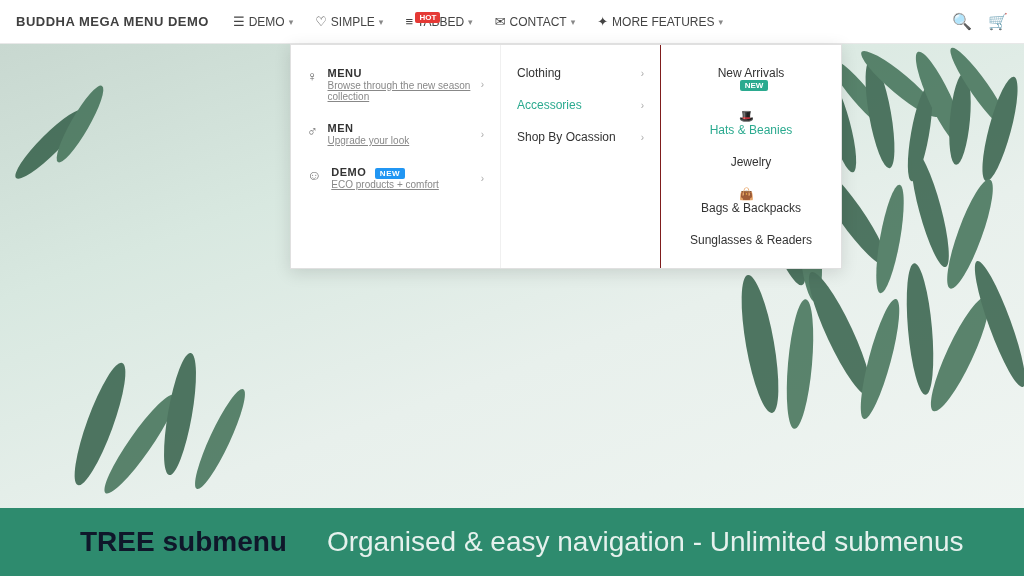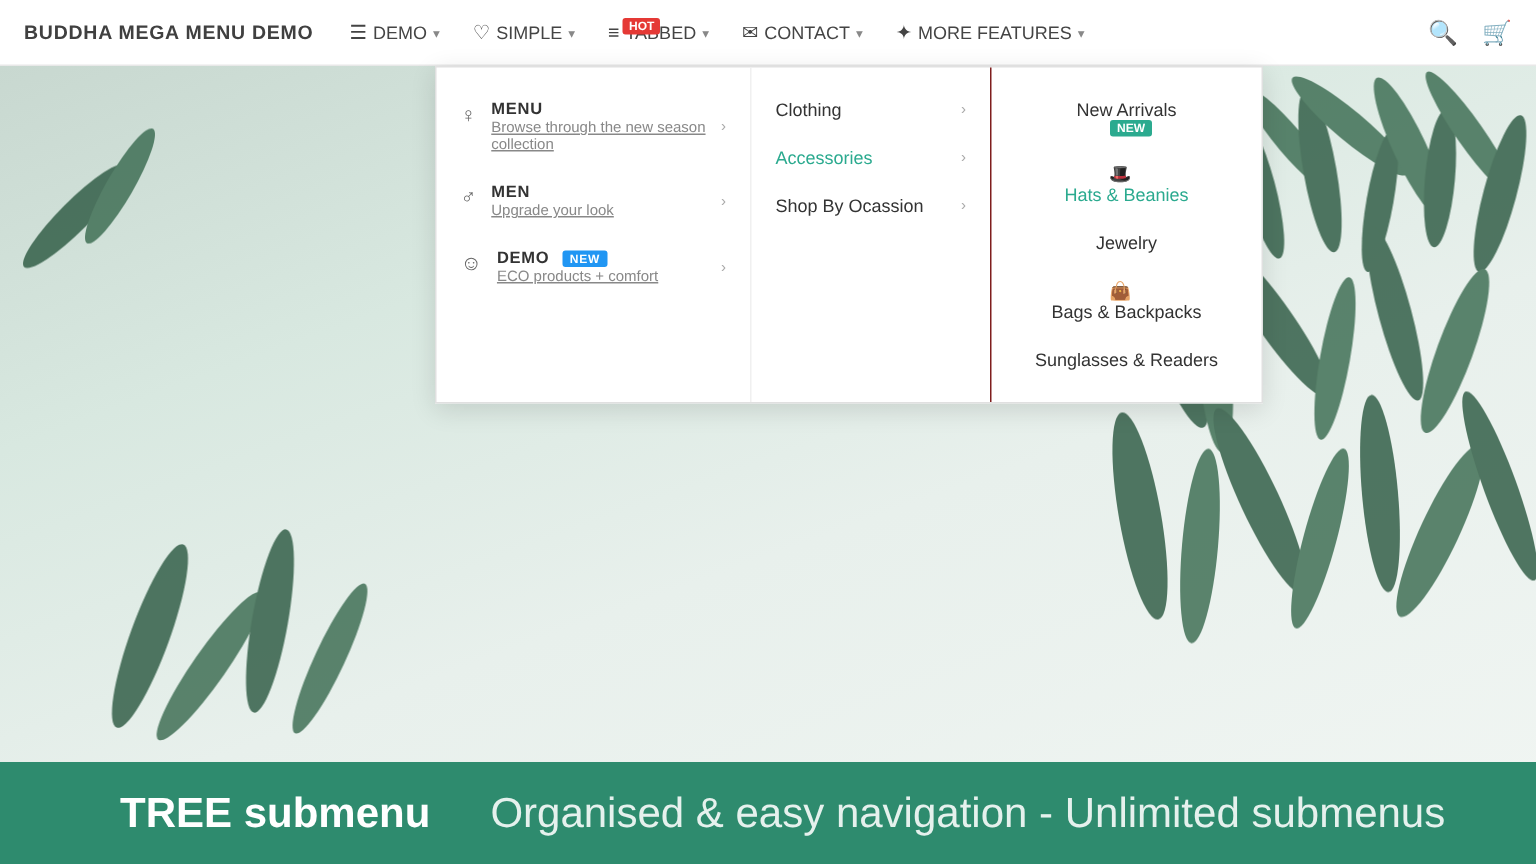--- a/index.html
+++ b/index.html
@@ -93,21 +93,21 @@
       height: 68px;
       background: #2e8b6e;
       display: flex;
       align-items: center;
       padding: 0 80px;
       gap: 40px;
     }
     #bottom-title {
       font-size: 28px;
       font-weight: bold;
-      color: #ffffff;
+      color: #0f172a;
       white-space: nowrap;
     }
     #bottom-desc {
       font-size: 28px;
       color: rgba(255,255,255,0.88);
       white-space: nowrap;
     }
 
     
     #dropdown-tree {

